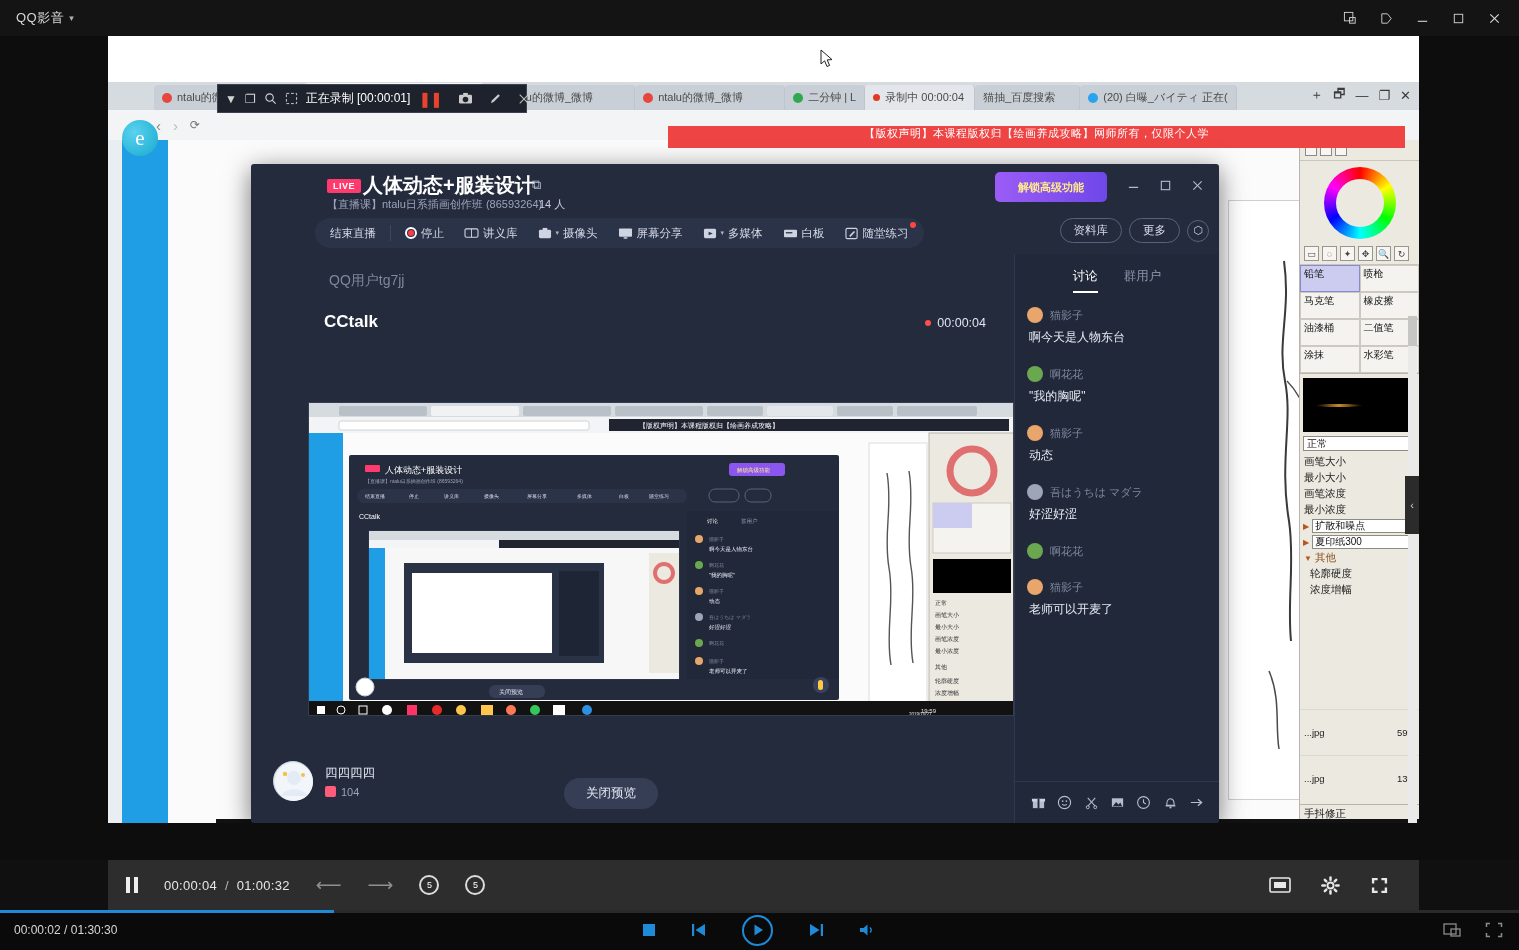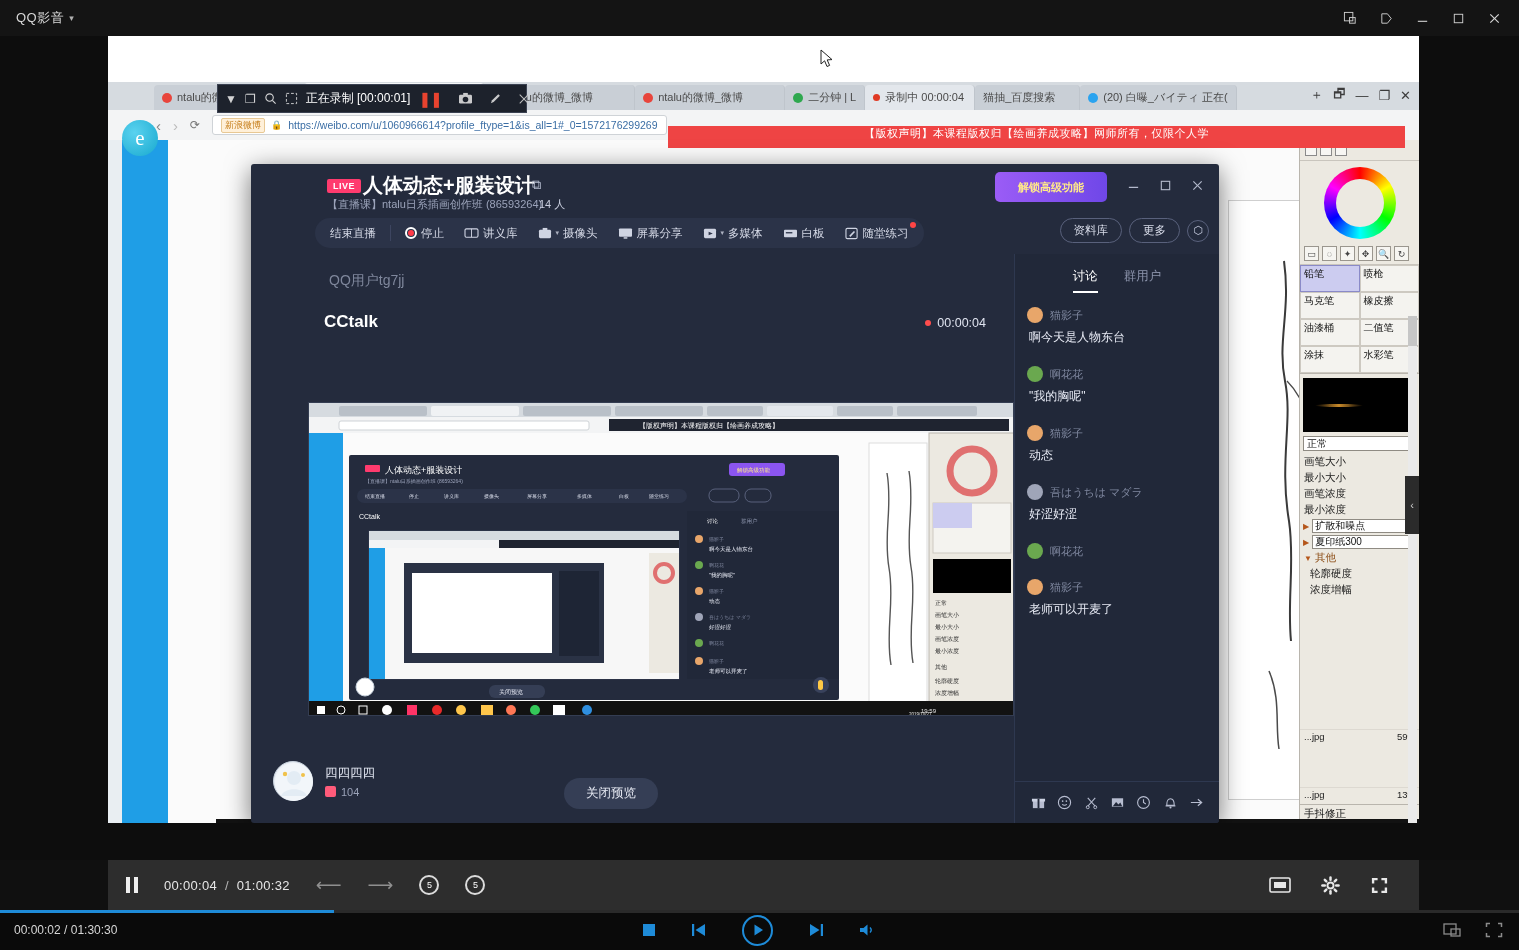--- a/index.html
+++ b/index.html
@@ -120,21 +120,21 @@
   .brush-cell.sel { background:#ccccf0; border-color:#8a8ac8; }
   .brush-preview { height:54px; margin:4px 3px; background:#000; position:relative; overflow:hidden;}
   .brush-preview::after{ content:""; position:absolute; left:12px; top:26px; width:48px; height:3px; background:linear-gradient(90deg,#000,#c98a2a,#000); border-radius:50%;}
   .sai-select { margin:3px; height:15px; border:1px solid #8f8b83; background:#fff; font-size:10px; padding-left:3px; display:flex; align-items:center;}
   .sai-row { padding:1px 4px; font-size:10.5px; color:#1a1a1a;}
   .sai-group { padding:1px 4px; font-size:10.5px; color:#8a4a12; display:flex; gap:3px; align-items:center;}
   .sai-boxrow { display:flex; gap:3px; align-items:center; padding:1px 3px; }
   .sai-box { flex:1; border:1px solid #8f8b83; background:#fff; font-size:10px; padding:0 2px; height:14px; display:flex; align-items:center;}
   .sai-tri { color:#b5561a; font-size:8px; }
   .sai-files { position:absolute; left:0; bottom:22px; width:120px; font-size:9.5px; }
-  .sai-file { display:flex; justify-content:space-between; padding:1px 4px; color:#222; border-top:1px solid #ddd9d1;margin-top:44px;}
+  .sai-file { display:flex; justify-content:space-between; padding:17px 4px; color:#222; border-top:1px solid #ddd9d1;}
   .sai-bottom { position:absolute; left:0; bottom:0; width:120px; padding:2px 4px; font-size:10.5px; border-top:1px solid #b9b5ad;}
   .canvas-white { position:absolute; left:1120px; top:60px; width:200px; height:600px; background:#fff; border:1px solid #cfcfcf; }
 
   
   .cctalk {
     position:absolute; left:143px; top:128px; width:968px; height:659px;
     background:#242b3d; box-shadow:0 6px 26px rgba(0,0,0,.55);
     border-radius:3px; overflow:hidden; z-index:30; color:#e4e6ef;
   }
   .cc-header { position:relative; height:60px; }
@@ -330,25 +330,20 @@
             <span>✕</span>
           </div>
         </div>
 
         <div class="browser-logo">e</div>
 
         <div class="browser-navbar">
           <span style="font-size:15px;color:#888">‹</span>
           <span style="font-size:15px;color:#bbb">›</span>
           <span style="font-size:12px;color:#777">⟳</span>
-          <div class="url-pill">
-            <span class="url-badge">新浪微博</span>
-            <span style="color:#3a3;font-size:9px">🔒</span>
-            <span style="overflow:hidden;white-space:nowrap">https://weibo.com/u/1060966614?profile_ftype=1&amp;is_all=1#_0=1572176299269</span>
-          </div>
         </div>
 
         <div class="banner-strip">
           <span>【版权声明】本课程版权归【绘画养成攻略】网师所有，仅限个人学</span>
         </div>
 
         <div class="browser-body">
           <div class="blue-strip"></div>
           <div class="blue-strip2"></div>
 

